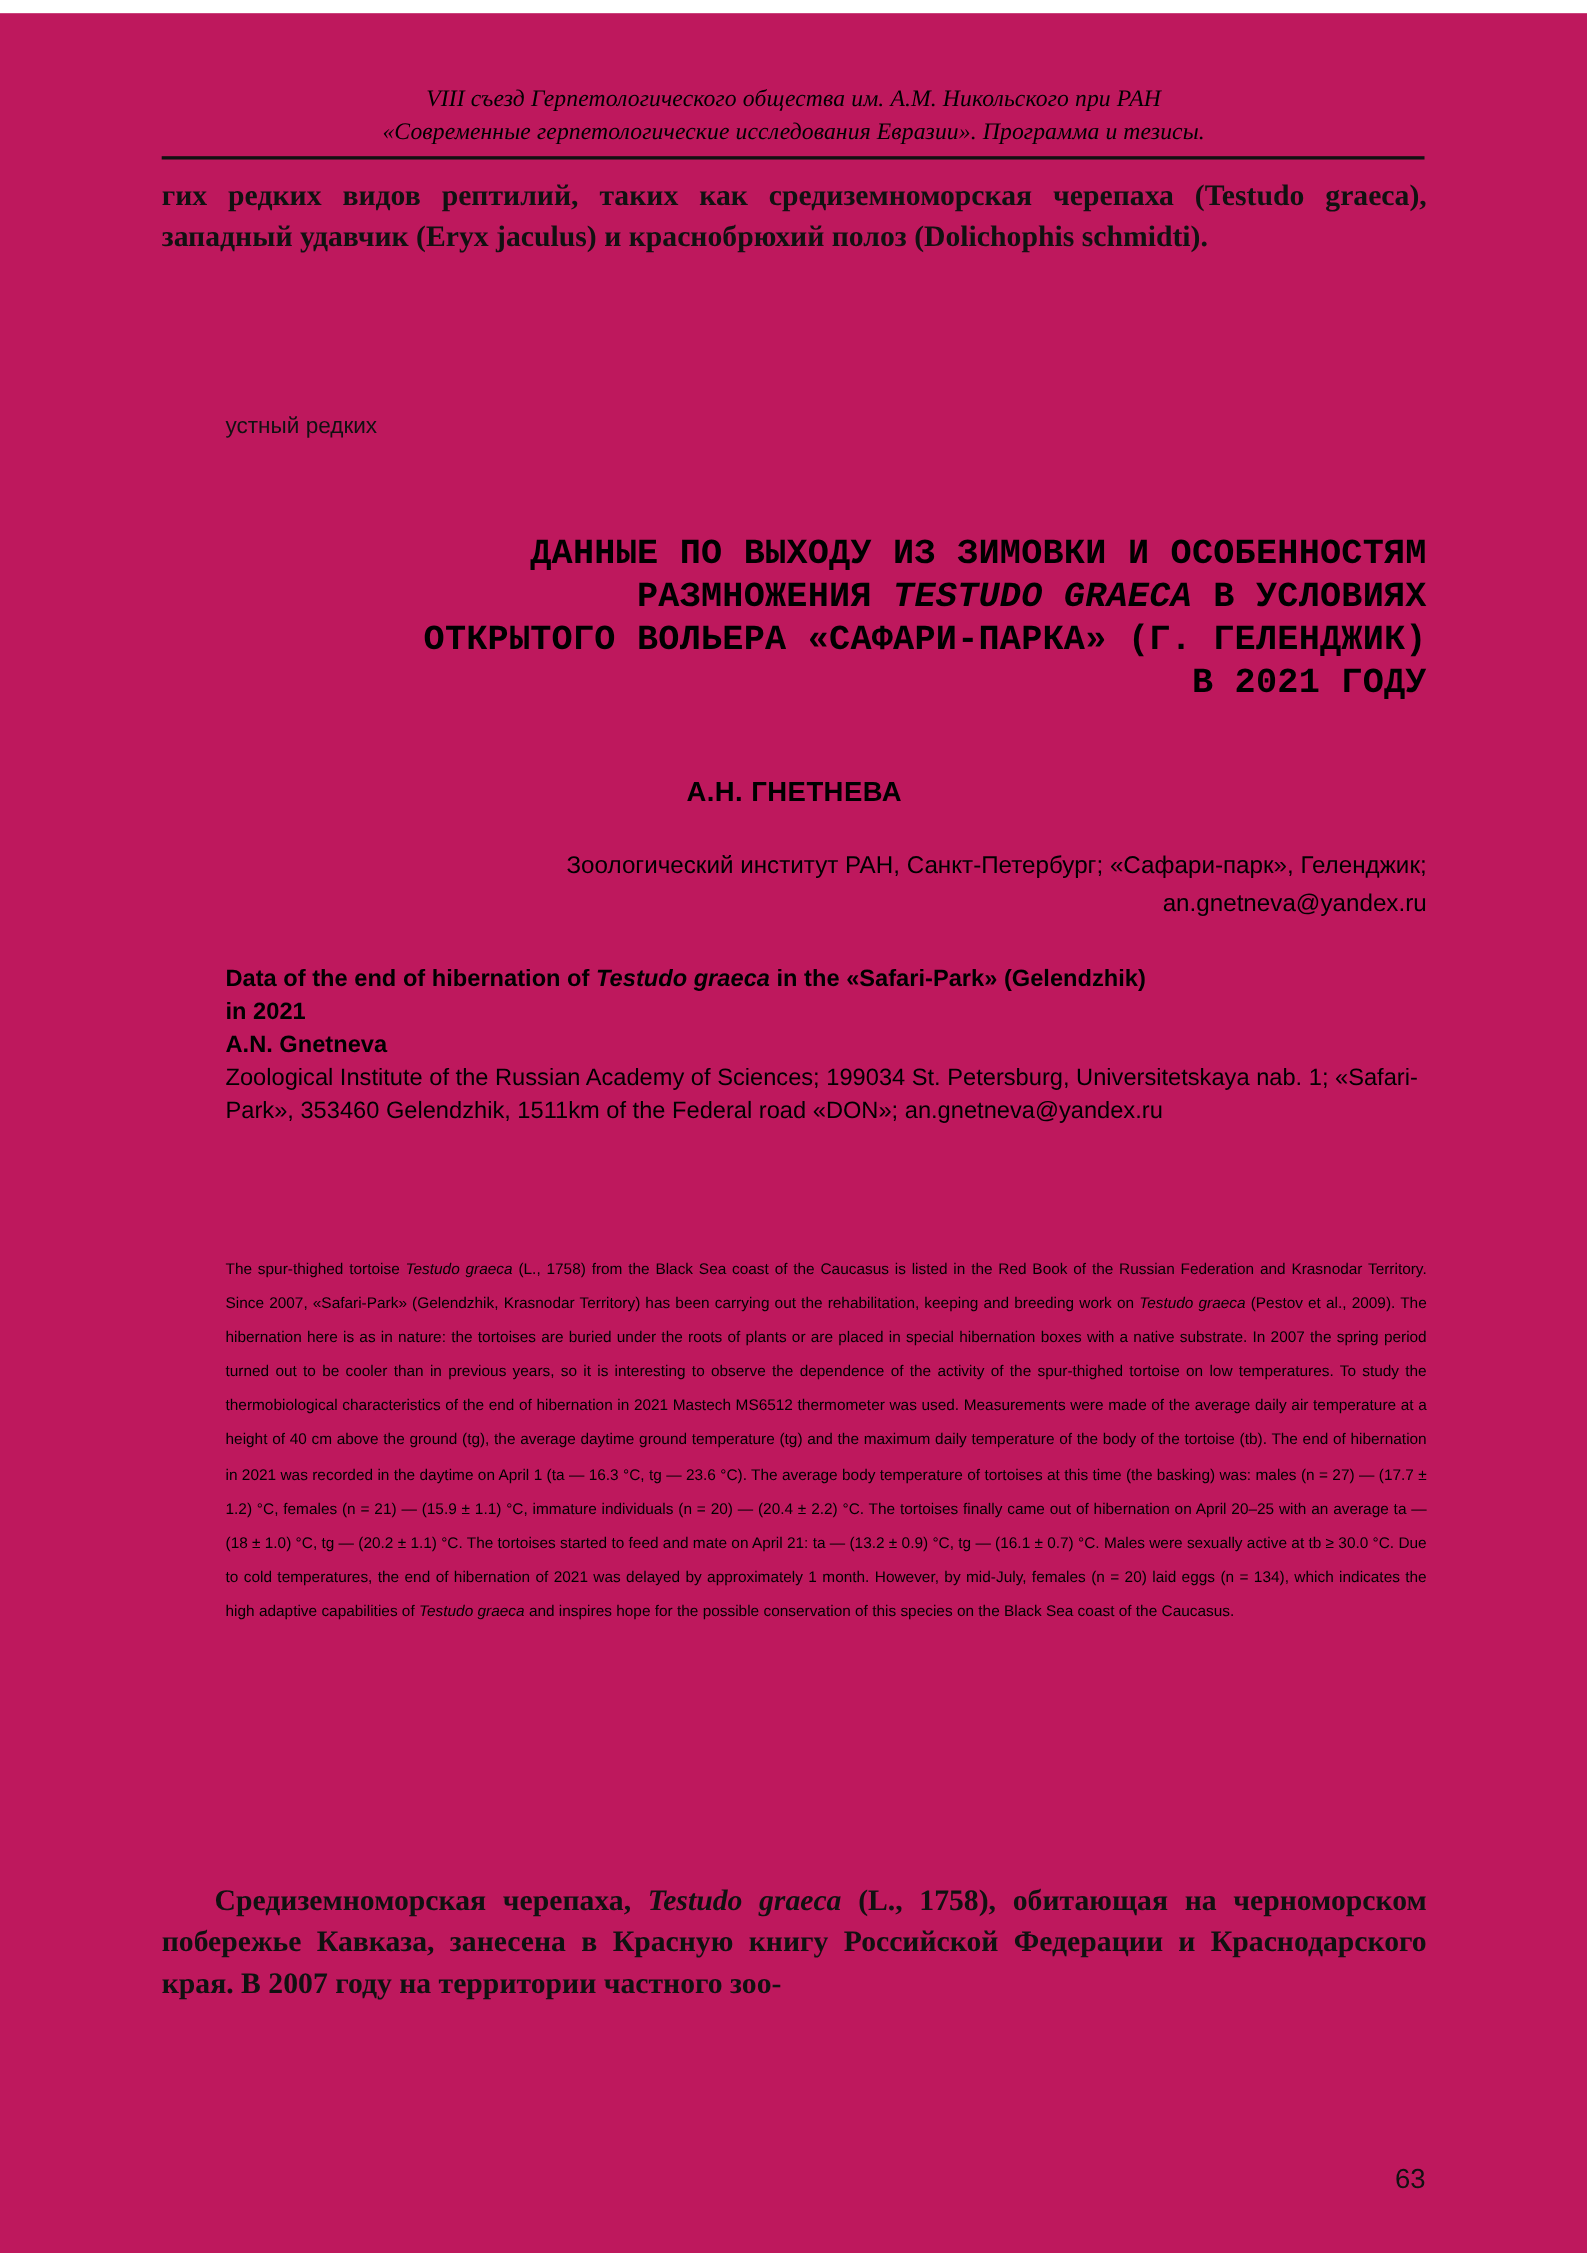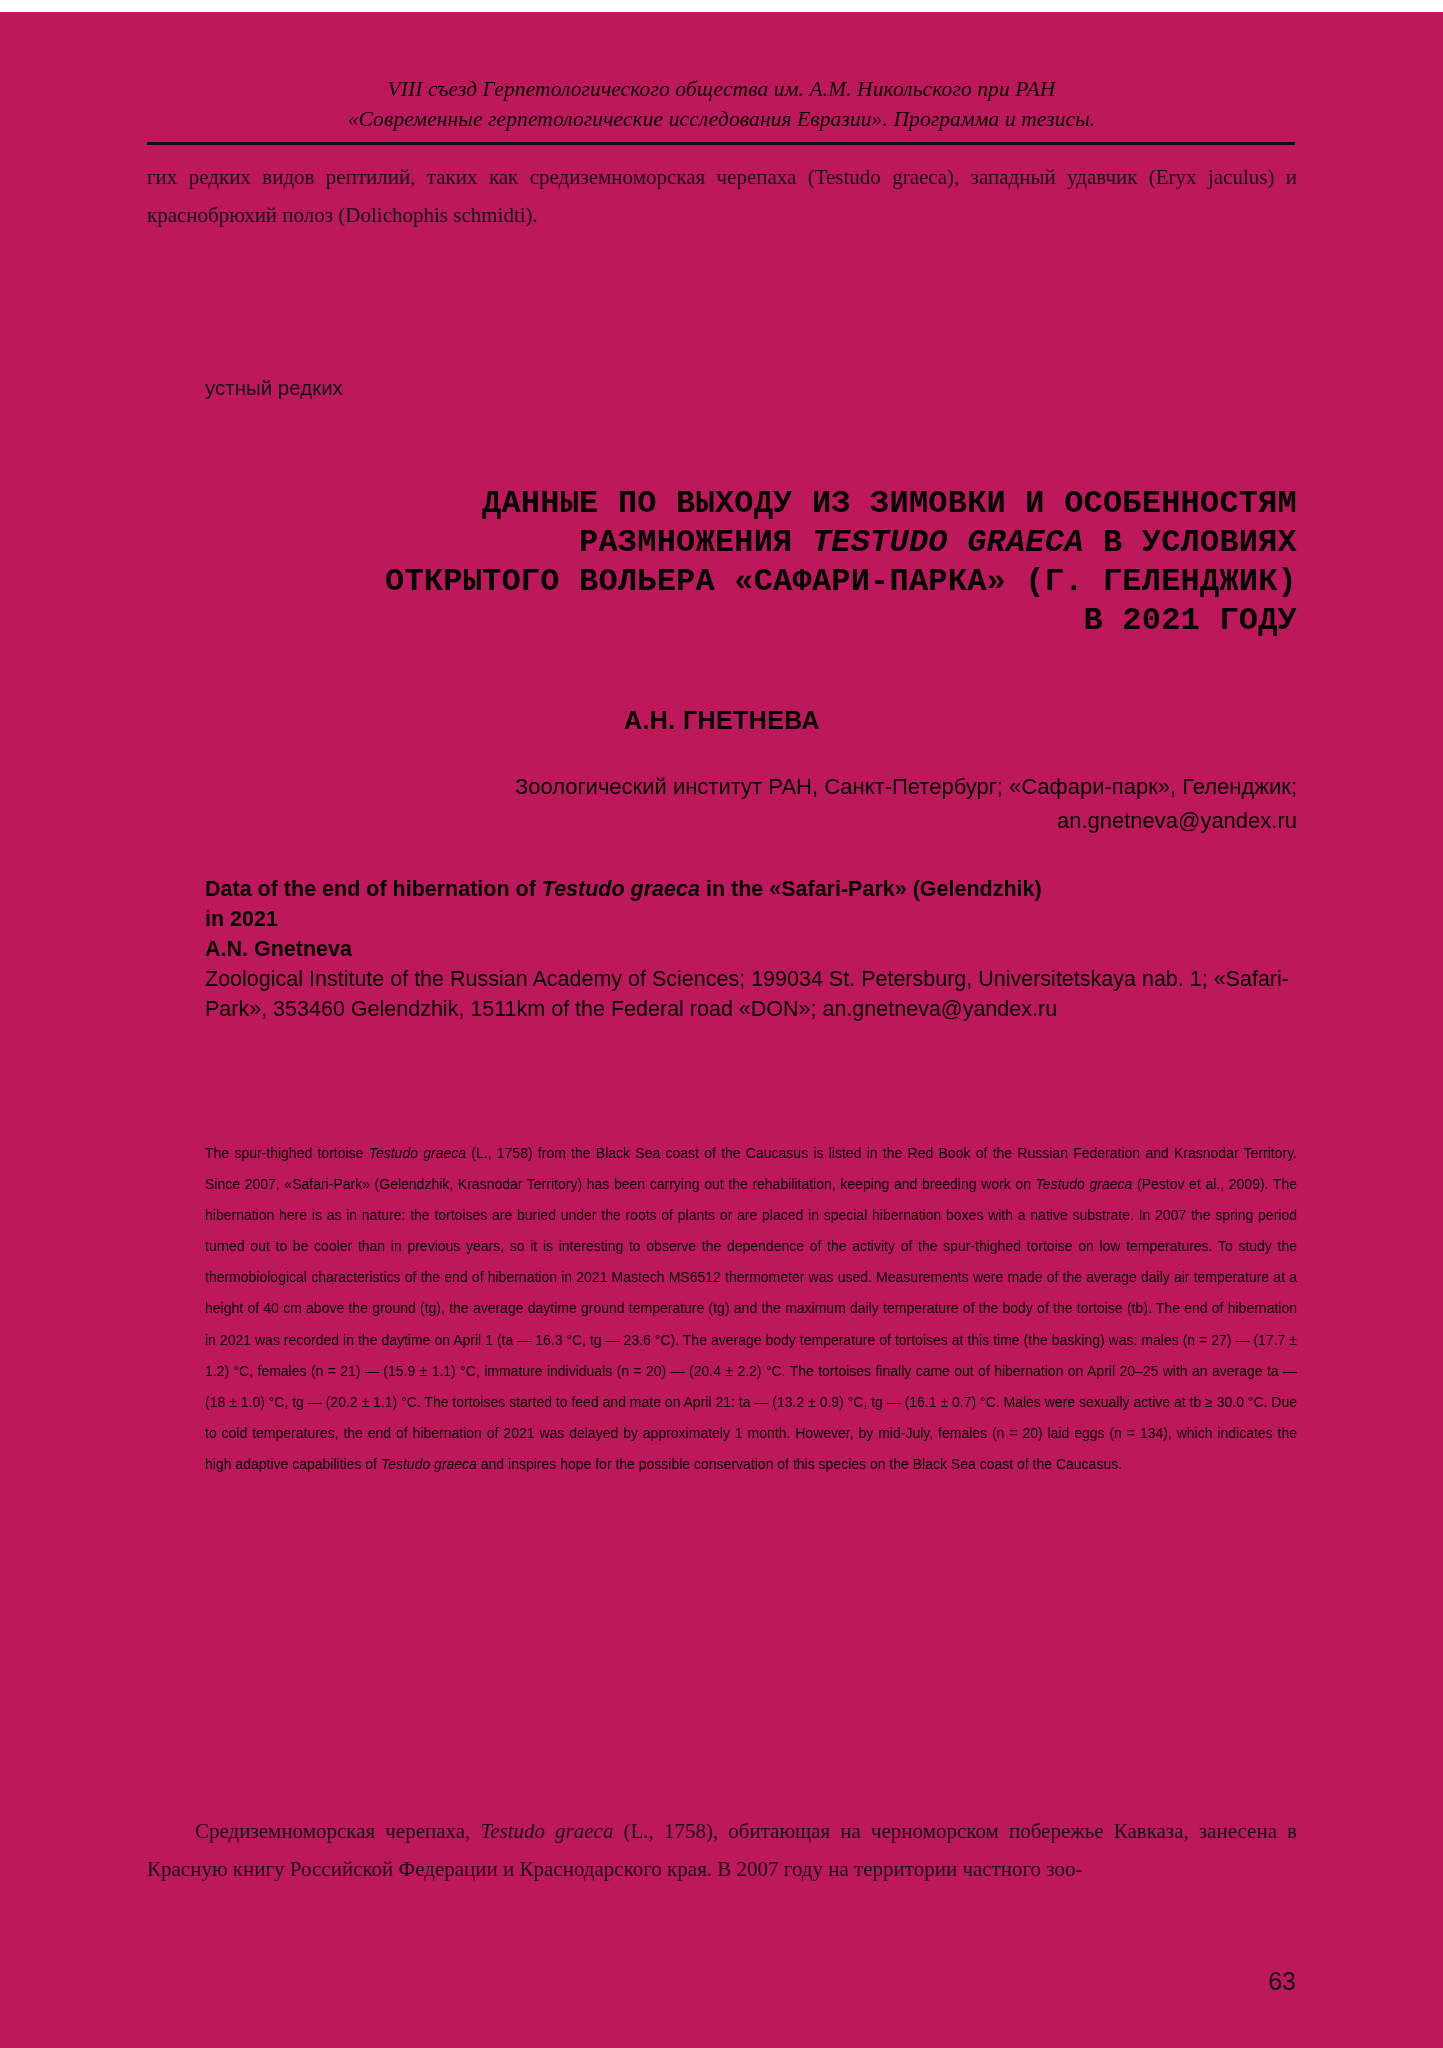--- a/index.html
+++ b/index.html
@@ -38,34 +38,35 @@
     top: 130px;
     width: 1148px;
     height: 3px;
     background: #111111;
   }
 
   
   .ru-body {
     position: absolute;
     font-family: "Liberation Serif", "DejaVu Serif", serif;
-    font-size: 21px;
+    font-size: 27px;
     line-height: 38px;
     text-align: justify;
     text-justify: inter-word;
     color: #111111;
+    font-weight: bold;
   }
   .ru-top {
     left: 147px;
     top: 146px;
     width: 1150px;
   }
   .ru-bottom {
     left: 147px;
-    top: 1800px;
+    top: 1696px;
     width: 1150px;
     text-indent: 48px;
   }
   .ru-body i { font-style: italic; }
 
   
   .oral-tag {
     position: absolute;
     left: 205px;
     top: 363px;

